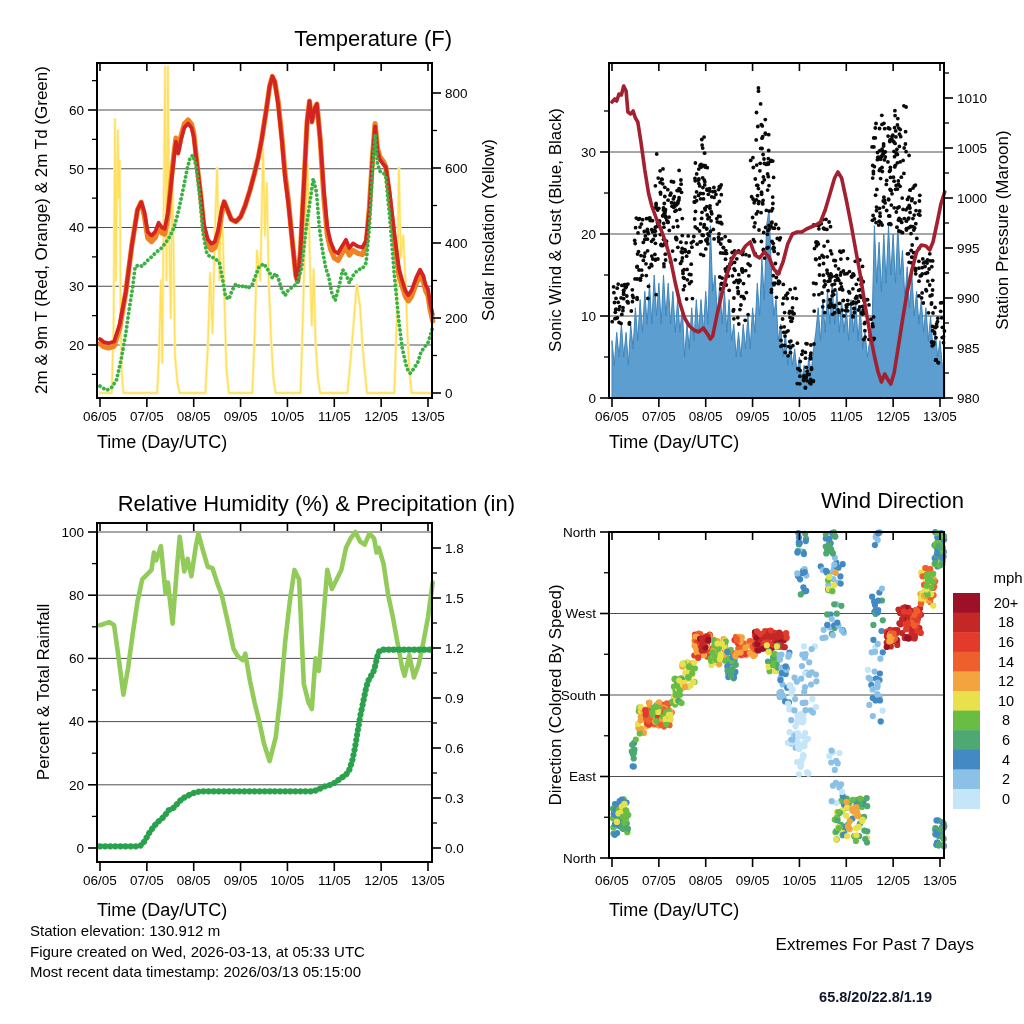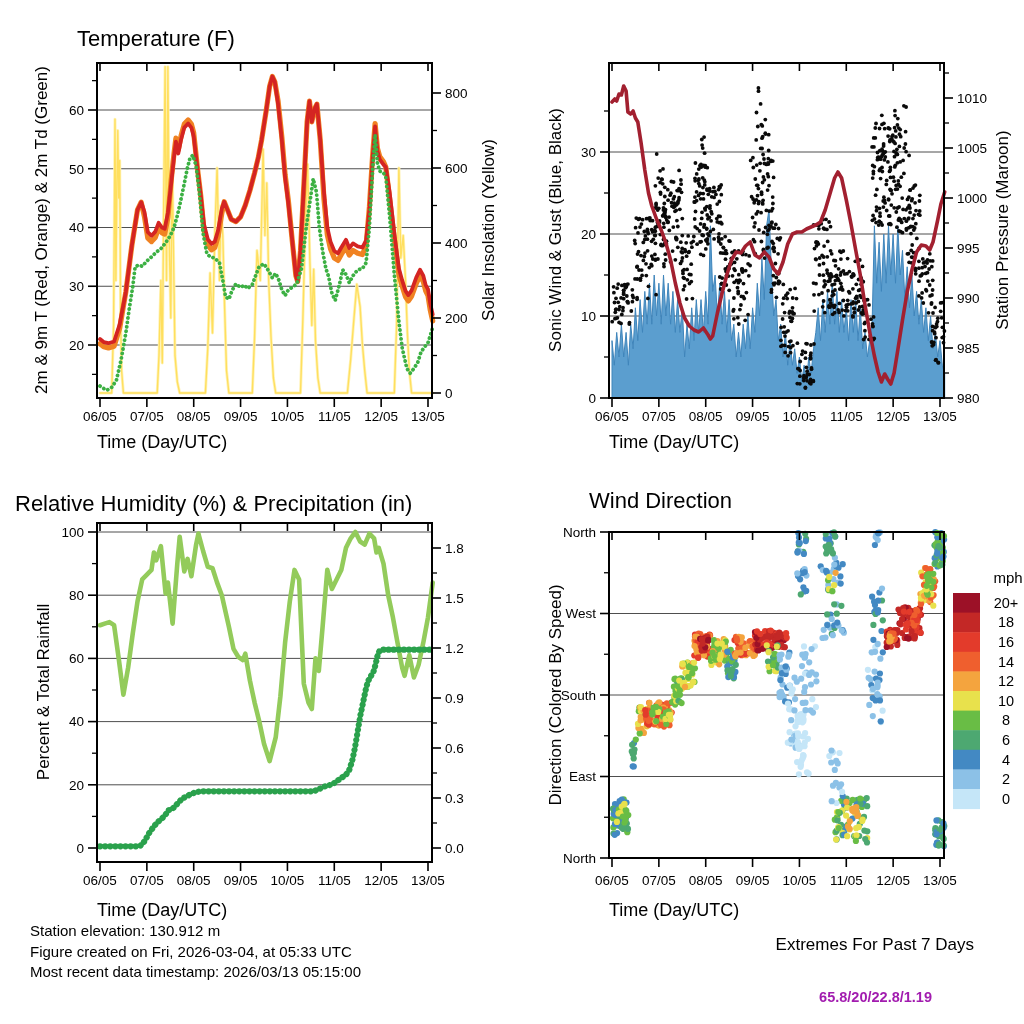--- a/index.html
+++ b/index.html
@@ -1,20 +1,20 @@
 <!DOCTYPE html>
 <html><head>
 <meta charset="utf-8">
 <style>
   html,body{margin:0;padding:0;background:#fff;}
   .fig{position:relative;width:1024px;height:1024px;background:#fff;overflow:hidden;
        font-family:"Liberation Sans", sans-serif;color:#000;}
   svg{position:absolute;left:0;top:0;}
   .txt{position:absolute;white-space:nowrap;}
-  .title{font-size:22px;text-align:left;}
+  .title{font-size:22px;text-align:right;}
   .xlab{font-size:18px;}
   .vlab{font-size:17px;text-align:center;transform:rotate(-90deg);height:22px;line-height:22px;}
   .info{font-size:15px;line-height:20.5px;}
   .ext1{font-size:17px;}
   .ext3{font-size:14.5px;font-weight:bold;}
 </style>
 </head>
 <body>
 
 <div class="fig">
@@ -2574,19 +2574,19 @@
   <div class="txt vlab" style="left:309px;top:219px;width:360px">Solar Insolation (Yellow)</div>
   <div class="txt vlab" style="left:376px;top:219px;width:360px">Sonic Wind &amp; Gust (Blue, Black)</div>
   <div class="txt vlab" style="left:823px;top:219px;width:360px">Station Pressure (Maroon)</div>
   <div class="txt vlab" style="left:-136px;top:681px;width:360px">Percent &amp; Total Rainfall</div>
   <div class="txt vlab" style="left:376px;top:684px;width:360px">Direction (Colored By Speed)</div>
 
   <div class="txt" style="left:985px;top:569px;width:46px;text-align:center;font-size:15px">mph</div>
 
   <div class="txt info" style="left:30px;top:921px">
     <div>Station elevation: 130.912 m</div>
-    <div>Figure created on Fri, 2026-03-04, at 05:33 UTC</div>
+    <div>Figure created on Wed, 2026-03-13, at 05:33 UTC</div>
     <div>Most recent data timestamp: 2026/03/13 05:15:00</div>
   </div>
 
   <div class="txt ext1" style="right:50px;top:935px">Extremes For Past 7 Days</div>
-  <div class="txt ext3" style="right:92px;top:989px;color:#a21caf">65.8/20/22.8/1.19</div>
+  <div class="txt ext3" style="right:92px;top:989px;color:#0f172a">65.8/20/22.8/1.19</div>
 </div>
 
 </body></html>

